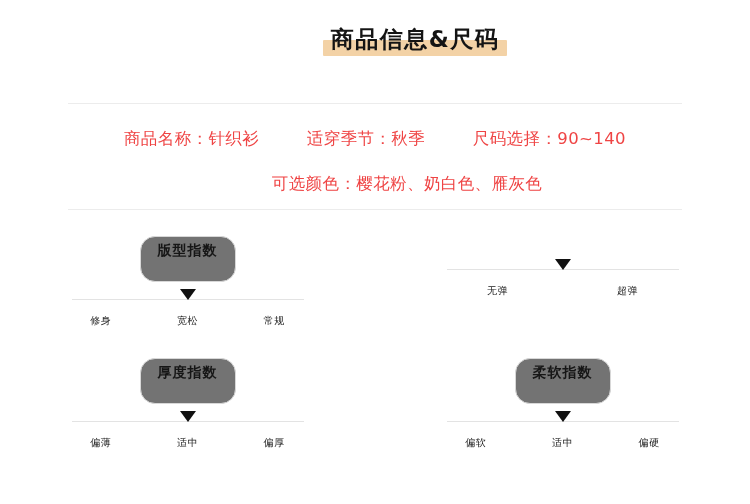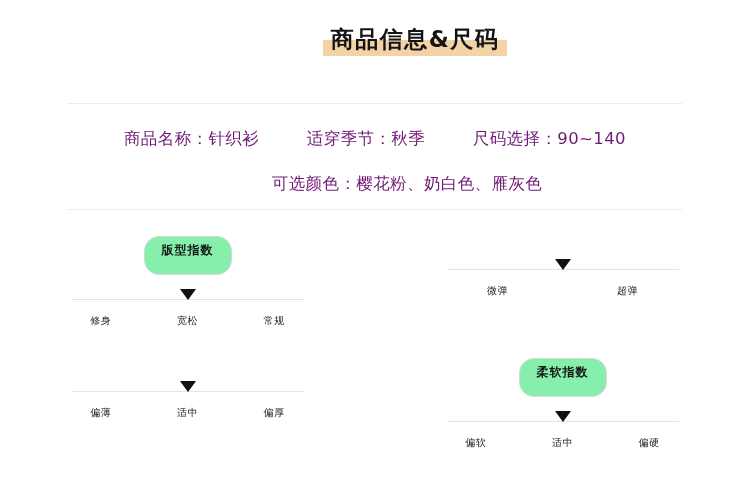--- a/index.html
+++ b/index.html
@@ -68,21 +68,21 @@
   .divider.top { top: 103px; }
   .divider.bottom { top: 209px; }
 
   
   .spec-row {
     position: absolute;
     left: 0;
     width: 750px;
     font-size: 16.5px;
     line-height: 24px;
-    color: #701a75;
+    color: #ef4444;
     letter-spacing: 0.4px;
     text-align: center;
     white-space: nowrap;
   }
   .spec-row.r1 { top: 127px; }
   .spec-row.r2 { top: 172px; margin-left: 32px; }
   .spec-item { display: inline-block; }
   .spec-item + .spec-item { margin-left: 42px; }
   .spec-label { }
   .spec-value { }
@@ -105,27 +105,27 @@
   }
 
   .badge-wrap {
     text-align: center;
     height: 30px;
   }
   .badge {
     display: inline-block;
     border: 1px solid #d8d8d8;
     border-radius: 15px;
-    padding: 4px 17px 14px 17px;
-    font-size: 12px;
+    padding: 4px 17px 21px 17px;
+    font-size: 14px;
     font-weight: 700;
     letter-spacing: 1px;
     line-height: 19px;
     color: #161616;
-    background: #86efac;
+    background: #737373;
   }
 
   .meter {
     position: relative;
     margin: 23px auto 0 auto;
     width: 232px;
     height: 16px;
   }
   .meter-line {
     position: absolute;
@@ -206,30 +206,33 @@
           <span>常规</span>
         </div>
       </div>
 
       <div class="cell">
         <div class="meter">
           <div class="meter-line"></div>
           <div class="marker pos-1"></div>
         </div>
         <div class="meter-labels">
-          <span>微弹</span>
+          <span>无弹</span>
           <span>超弹</span>
         </div>
       </div>
 
     </div>
 
     <div class="grid-row">
 
       <div class="cell">
+        <div class="badge-wrap">
+          <span class="badge">厚度指数</span>
+        </div>
         <div class="meter">
           <div class="meter-line"></div>
           <div class="marker pos-1"></div>
         </div>
         <div class="meter-labels">
           <span>偏薄</span>
           <span>适中</span>
           <span>偏厚</span>
         </div>
       </div>

